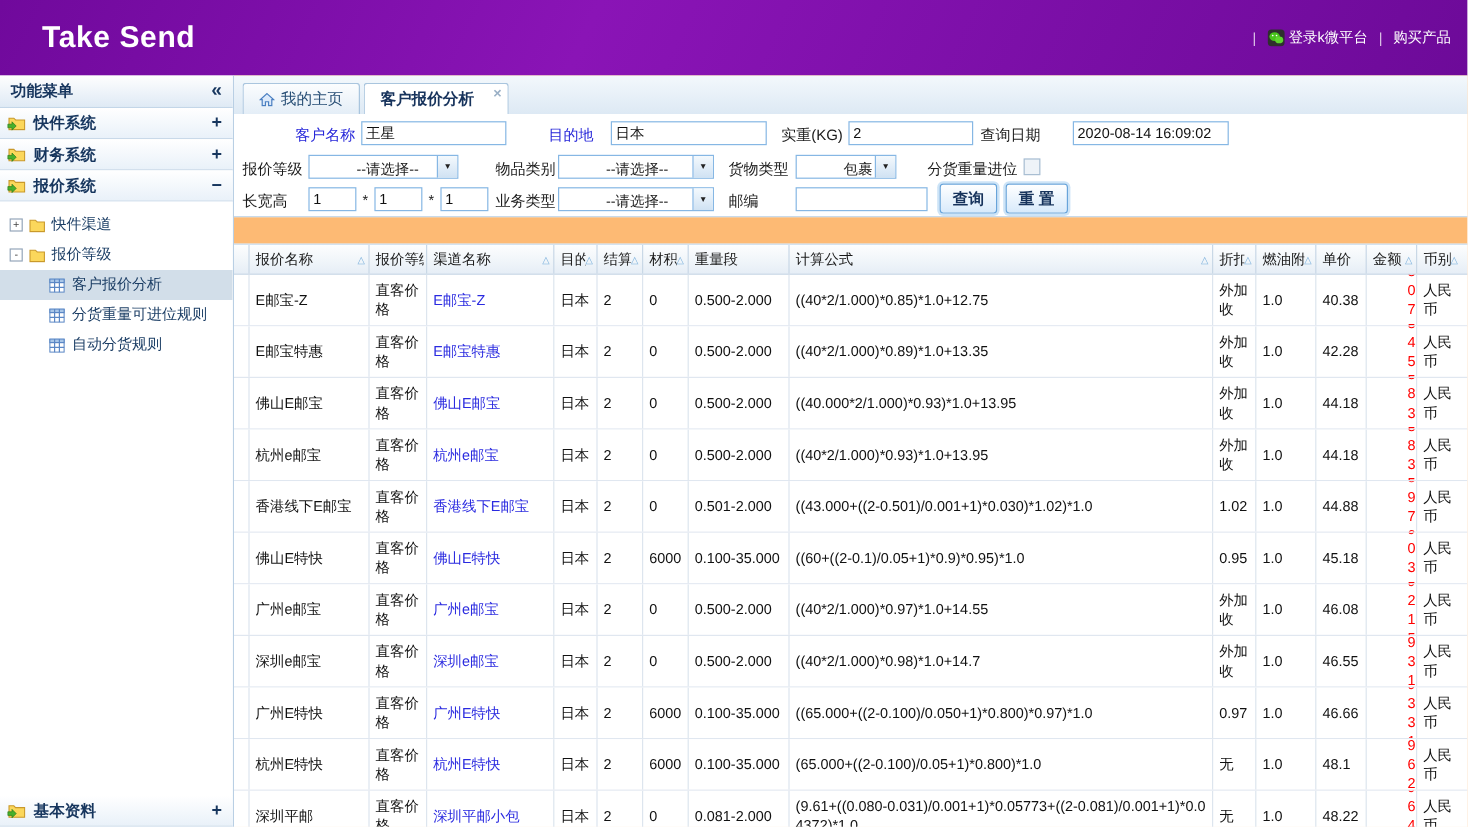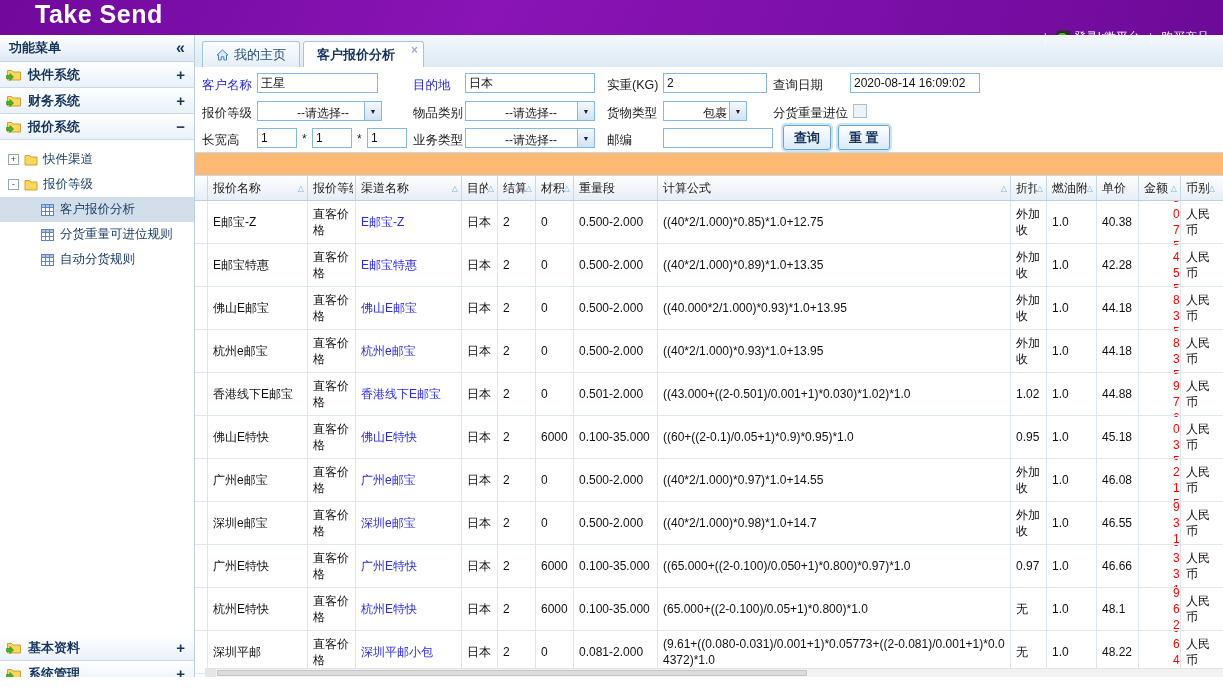--- a/index.html
+++ b/index.html
@@ -1,21 +1,21 @@
 <!DOCTYPE html>
 <html><head>
 <meta charset="utf-8">
 <style>
   * { margin:0; padding:0; box-sizing:border-box; }
   html,body { width:1223px; height:689px; overflow:hidden;
     font-family:"Liberation Sans","DejaVu Sans",sans-serif; background:#fff; }
 
   
-  .topbar { height:35px; background:linear-gradient(115deg,#70099c 0%,#8a14b6 40%,#6d0a99 100%);
-    display:flex; align-items:flex-start; color:#fff;flex-direction:column; }
+  .topbar { height:63px; background:linear-gradient(115deg,#70099c 0%,#8a14b6 40%,#6d0a99 100%);
+    display:flex; align-items:center; color:#fff; }
   .brand { margin-left:35px; font-size:25px; font-weight:bold; letter-spacing:.5px; }
   .top-right { margin-left:auto; margin-right:14px; display:flex; align-items:center; gap:9px; font-size:12px; }
   .tsep { opacity:.75; }
   .toplink { color:#fff; text-decoration:none; display:flex; align-items:center; gap:3px; cursor:pointer; }
 
   
   .main { display:flex; height:642px; }
   .sidebar { width:195px; border-right:1px solid #b9cfe4; background:#fff; display:flex; flex-direction:column; overflow:hidden; }
   .content { flex:1; min-width:0; display:flex; flex-direction:column; background:#fdba74; }
 
@@ -41,21 +41,21 @@
   .tab { height:26px; display:flex; align-items:center; padding:0 13px; font-size:13px; color:#274e75;
     border:1px solid #a9c5de; border-bottom:none; border-radius:3px 3px 0 0;
     background:linear-gradient(#fbfdfe,#e4eef7); gap:5px; cursor:pointer; }
   .tab.active { background:#fff; font-weight:bold; position:relative; padding-right:28px; color:#17335c; }
   .tab-close { position:absolute; top:1px; right:5px; font-size:12px; color:#9ab0c6; cursor:pointer; }
 
   
   .form-panel { height:86px; flex:0 0 86px; background:#fff; position:relative;
     border-bottom:1px solid #c8daea; font-size:12.5px; color:#1b1b1b; }
   .f-row { position:absolute; left:0; right:0; height:22px; }
-  .r1 { top:6px; } .r2 { top:34px; } .r3 { top:61px; }
+  .r1 { top:6px;margin-left:44px; } .r2 { top:34px; } .r3 { top:61px; }
   .fl { position:absolute; top:4px; white-space:nowrap; }
   .fl.req { color:#2626d9; }
   .ff { position:absolute; top:0; }
   .L1 { left:7px; } .L2 { left:218px; } .L3 { left:412px; } .L4 { left:578px; }
   .F1 { left:62px; } .F2 { left:270px; } .F3 { left:468px; } .F4 { left:655px; }
   .ti { height:20px; border:1px solid #86b7e4; font-size:12px; padding:0 3px; color:#111;
     font-family:inherit; background:#fff; }
   .w121{width:121px;} .w130{width:130px;} .w104{width:104px;} .w110{width:110px;} .w40{width:40px;}
   .sel { display:flex; border:1px solid #86b7e4; height:20px; background:#fff; cursor:pointer;padding-left:36px; }
   .w125{width:125px;} .w100{width:84px;}

